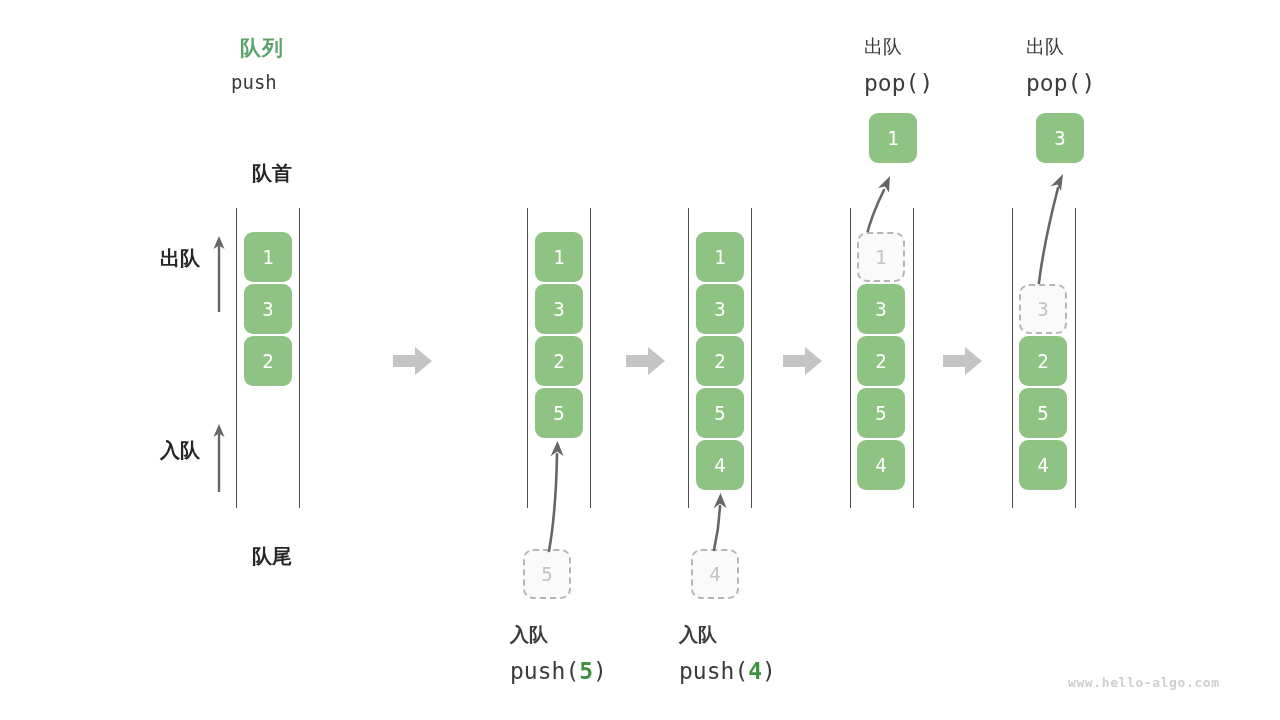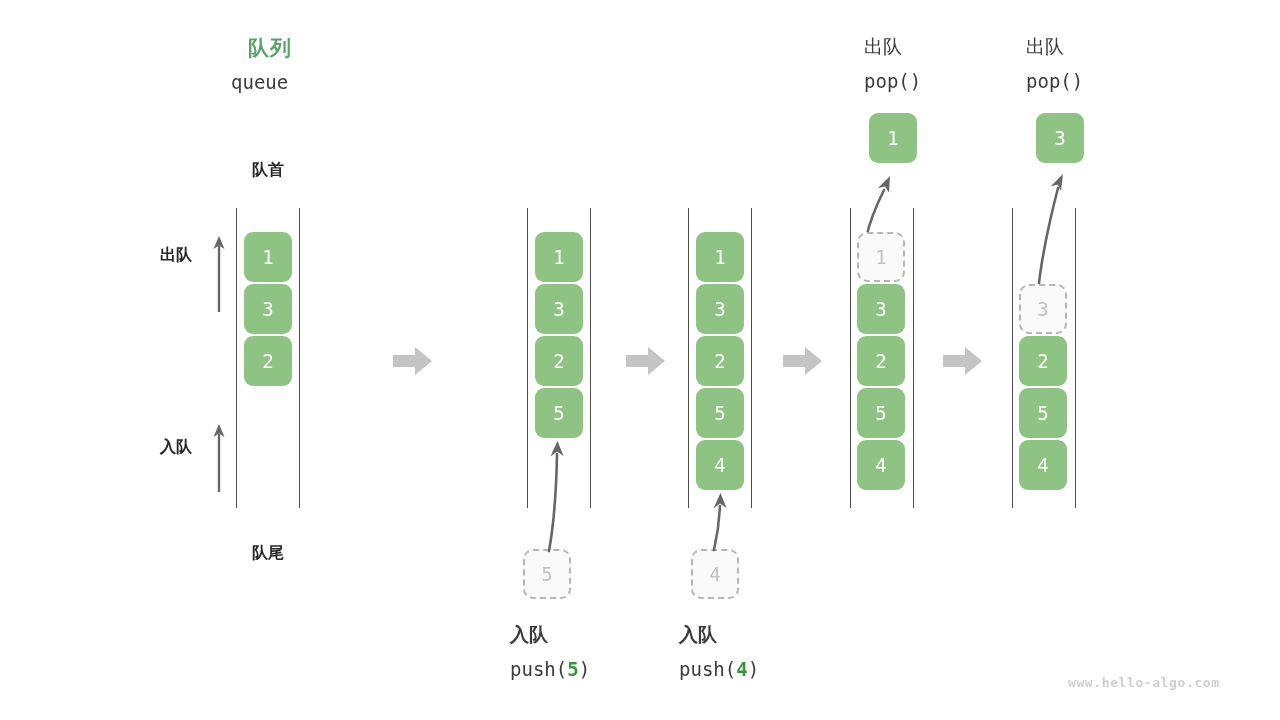--- a/index.html
+++ b/index.html
@@ -10,23 +10,23 @@
   }
   #stage{position:relative;width:1280px;height:720px;}
 
   .cjk{font-family:"DejaVu Sans","Liberation Sans",sans-serif;font-weight:bold;}
   .mono{font-family:"DejaVu Sans Mono","Liberation Mono",monospace;}
 
   
   .label{position:absolute;white-space:nowrap;color:#333333;}
   .title-cn{font-size:21px;color:#5aa469;letter-spacing:1px;}
   .title-en{font-size:19px;color:#3b3b3b;}
-  .side-label{font-size:16px;color:#262626;padding-left:12px;}
+  .side-label{font-size:20px;color:#262626;padding-left:12px;}
   .op-cn{font-size:19px;color:#3b3b3b;font-weight:normal;}
-  .op-code{font-size:19px;color:#3b3b3b;}
+  .op-code{font-size:23px;color:#3b3b3b;}
   .op-code .arg{color:#3f9142;font-weight:bold;}
   .watermark{position:absolute;font-size:13px;color:#cfcfcf;letter-spacing:.6px;}
 
   
   .rail{position:absolute;width:1px;background:#4d4d4d;}
 
   
   .cell{
     position:absolute;width:48px;height:50px;border-radius:9px;
     background:#8ec384;color:#ffffff;
@@ -45,22 +45,22 @@
 
   
   .thin-arrow{position:absolute;}
   .thin-arrow svg{display:block;overflow:visible;}
 </style>
 </head>
 <body>
 
 <div id="stage">
 
-  <div class="label title-cn cjk" style="left:248px;top:34px;">队列</div>
-  <div class="label title-en mono" style="left:231px;top:71px;">queue</div>
+  <div class="label title-cn cjk" style="left:240px;top:34px;">队列</div>
+  <div class="label title-en mono" style="left:231px;top:71px;">push</div>
 
   <div class="label side-label cjk" style="left:240px;top:160px;">队首</div>
   <div class="label side-label cjk" style="left:240px;top:543px;">队尾</div>
 
   <div class="label side-label cjk" style="left:148px;top:245px;">出队</div>
   <div class="thin-arrow" style="left:212px;top:234px;">
     <svg width="14" height="80" viewBox="0 0 14 80">
       <line x1="7" y1="78" x2="7" y2="12" stroke="#666666" stroke-width="2.4"></line>
       <path d="M7 2 L12.5 15 L7 11.5 L1.5 15 Z" fill="#666666"></path>
     </svg>

